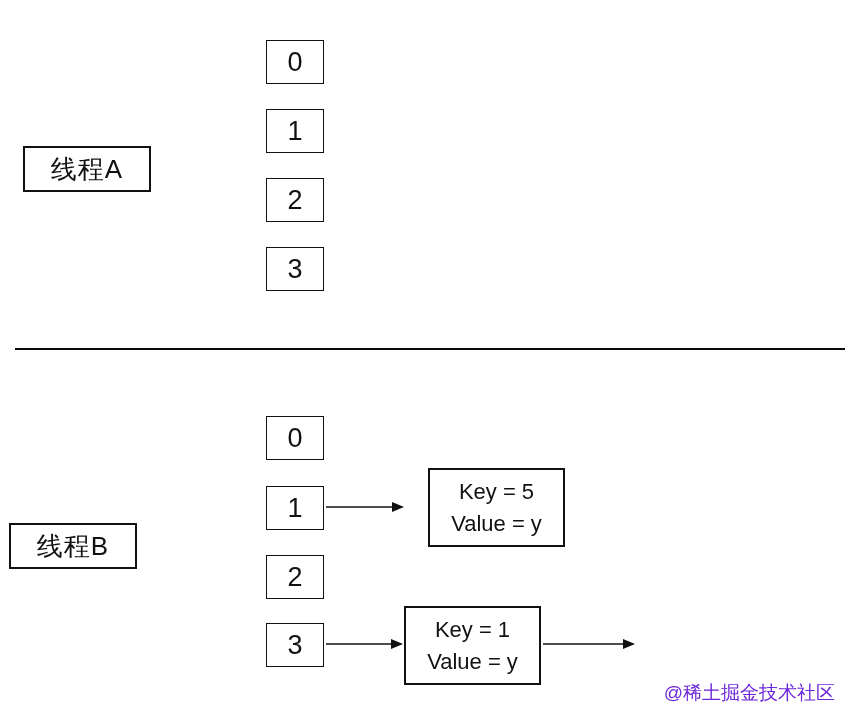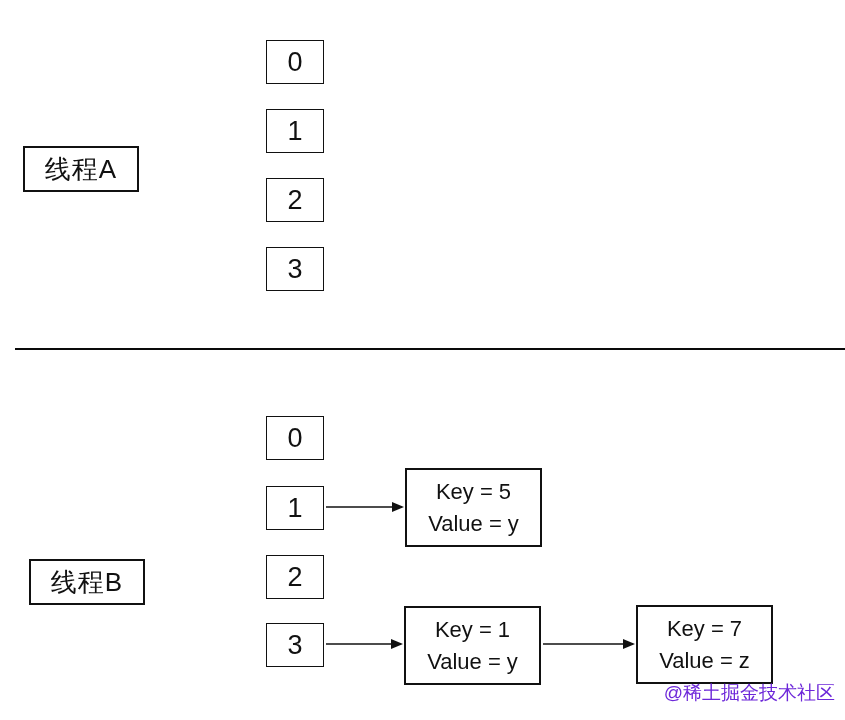--- a/index.html
+++ b/index.html
@@ -15,21 +15,21 @@
 
   .box {
     position: absolute;
     border: 2px solid #111111;
     background: #ffffff;
     display: flex;
     align-items: center;
     justify-content: center;
     color: #111111;
   }
-  .thread-box { width: 116px; height: 46px; font-size: 26px; letter-spacing: 1px; }
+  .thread-box { width: 128px; height: 46px; font-size: 26px; letter-spacing: 1px; }
   .bucket     { width: 58px;  height: 44px; font-size: 27px; border-width: 1.5px; }
   .node       {
     width: 137px; height: 79px;
     font-size: 22px;
     flex-direction: column;
     line-height: 1.45;
     text-align: center;
   }
 
   .divider {
@@ -72,51 +72,47 @@
   </div>
   <div class="box bucket" style="left:266px; top:178px;">
     <span>2</span>
   </div>
   <div class="box bucket" style="left:266px; top:247px;">
     <span>3</span>
   </div>
 
   <div class="divider"></div>
 
-  <div class="box thread-box" style="left:29px; top:523px;margin-top:36px;">
+  <div class="box thread-box" style="left:9px; top:523px;">
     <span>线程B</span>
   </div>
 
   <div class="box bucket" style="left:266px; top:416px;">
     <span>0</span>
   </div>
   <div class="box bucket" style="left:266px; top:486px;">
     <span>1</span>
   </div>
   <div class="box bucket" style="left:266px; top:555px;">
     <span>2</span>
   </div>
   <div class="box bucket" style="left:266px; top:623px;">
     <span>3</span>
   </div>
 
-  <div class="box node" style="left:405px; top:468px;">
+  <div class="box node" style="left:428px; top:468px;">
     <span>Key = 5</span>
     <span>Value = y</span>
   </div>
 
   <div class="box node" style="left:404px; top:606px;">
     <span>Key = 1</span>
     <span>Value = y</span>
   </div>
 
-  <div class="box node" style="left:636px; top:605px;">
-    <span>Key = 7</span>
-    <span>Value = z</span>
-  </div>
 
   <svg class="arrows" viewBox="0 0 845 720" xmlns="http://www.w3.org/2000/svg">
     <defs>
       <marker id="arrowhead" markerWidth="12" markerHeight="10" refX="10" refY="5" orient="auto" markerUnits="userSpaceOnUse">
         <polygon points="0 0, 12 5, 0 10" fill="#111111"></polygon>
       </marker>
     </defs>
     <line x1="326" y1="507" x2="402" y2="507" stroke="#111111" stroke-width="1.6" marker-end="url(#arrowhead)"></line>
     <line x1="326" y1="644" x2="401" y2="644" stroke="#111111" stroke-width="1.6" marker-end="url(#arrowhead)"></line>
     <line x1="543" y1="644" x2="633" y2="644" stroke="#111111" stroke-width="1.6" marker-end="url(#arrowhead)"></line>

